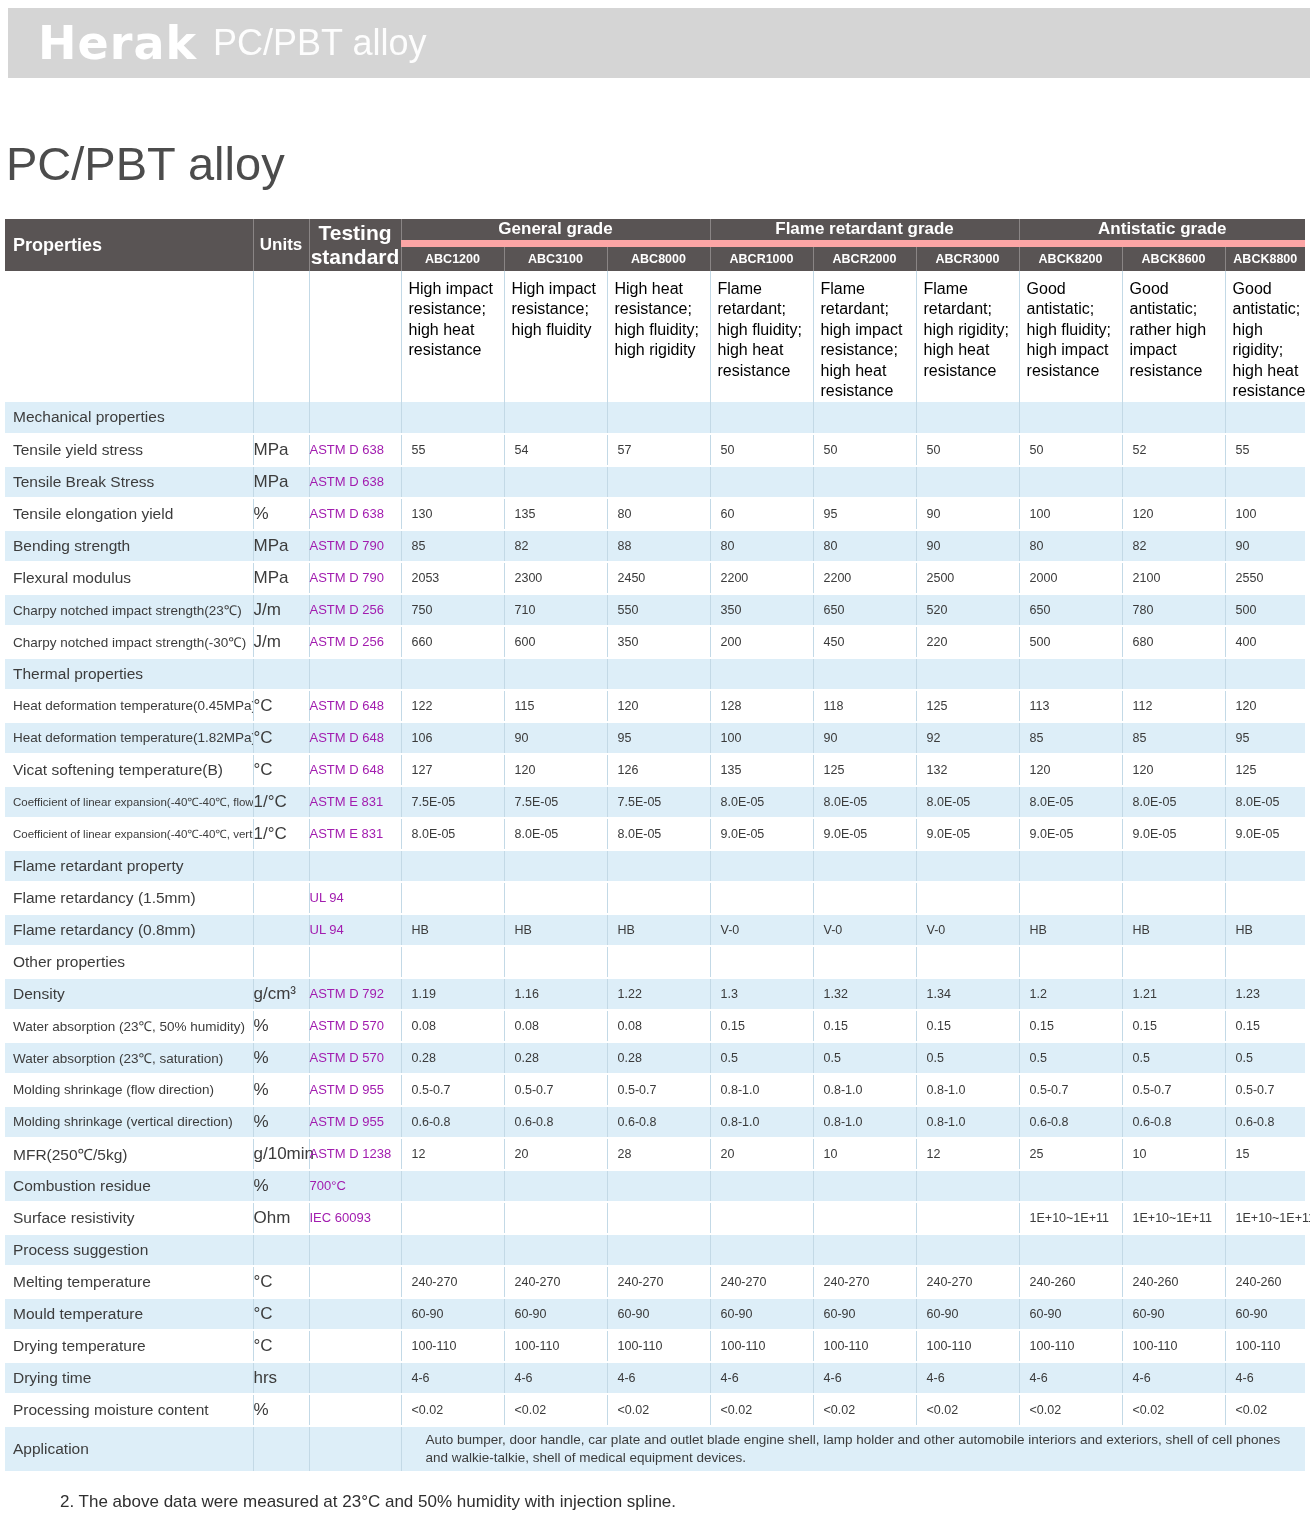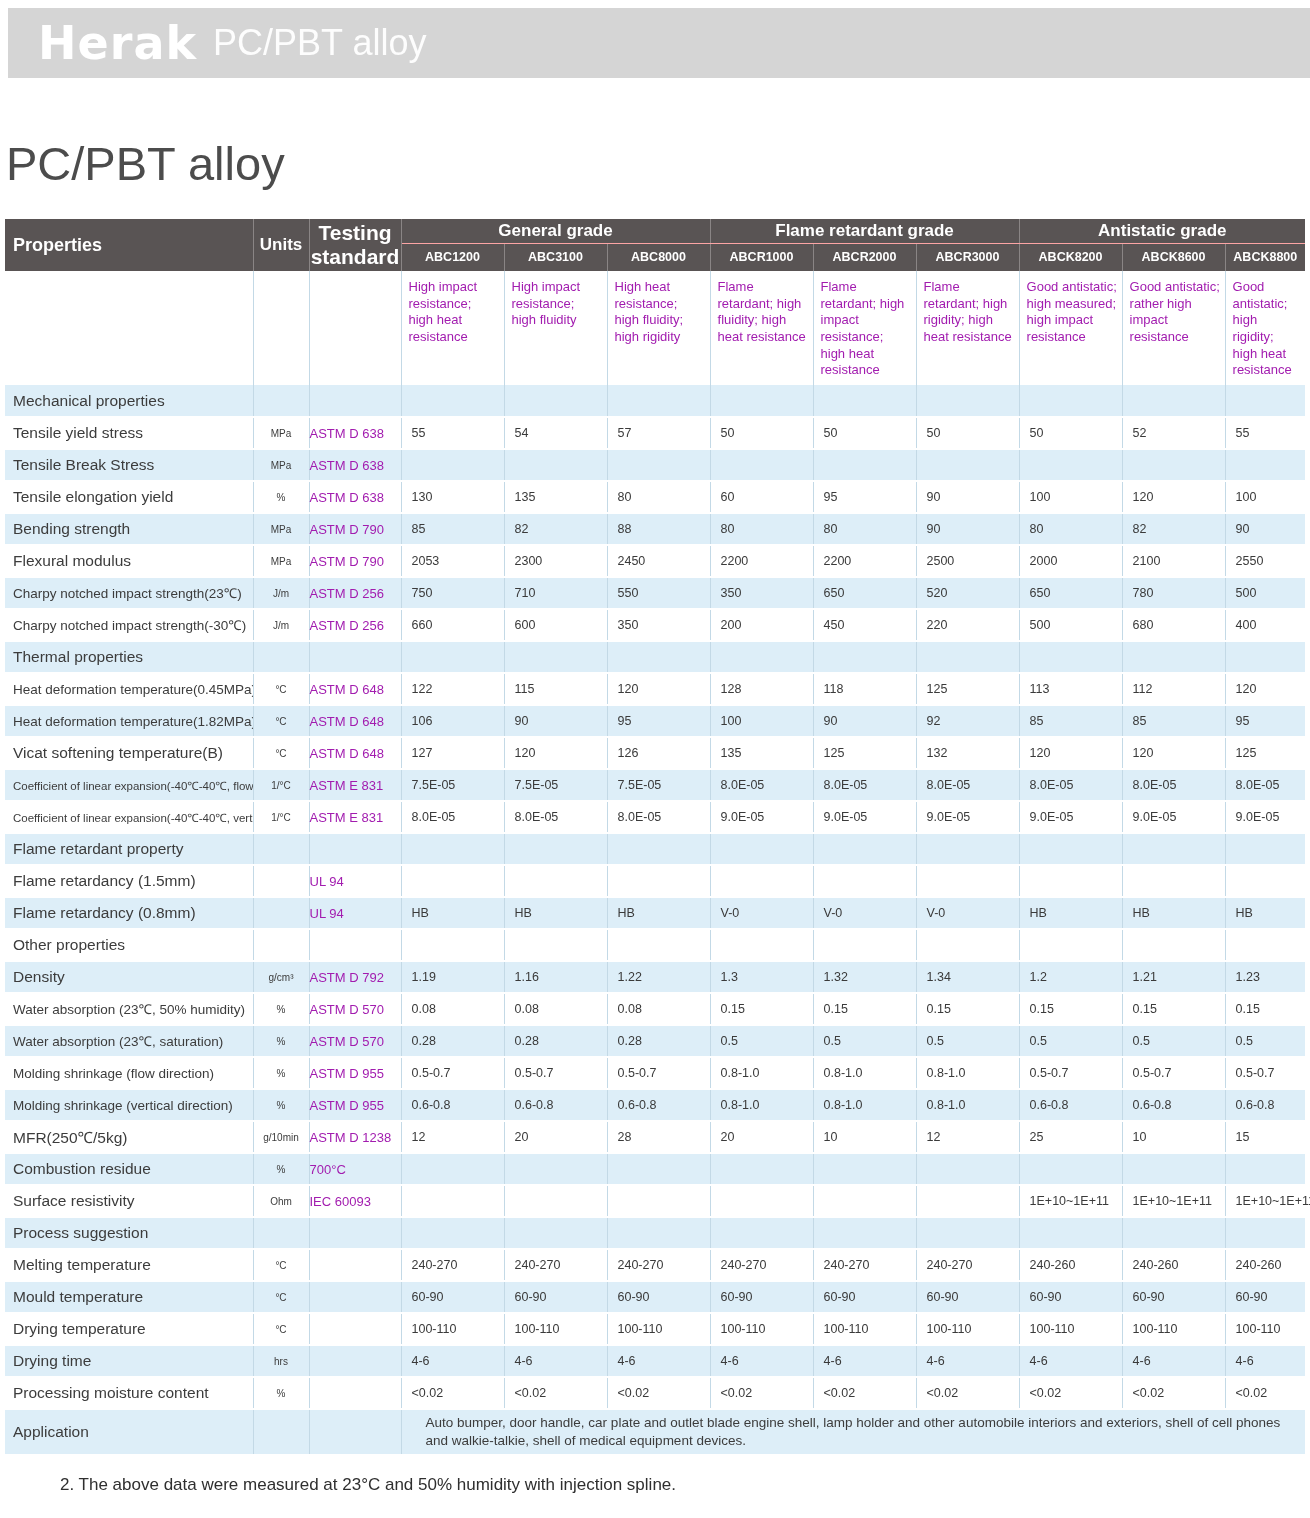--- a/index.html
+++ b/index.html
@@ -57,33 +57,33 @@
     font-weight: bold;
   }
   thead th:last-child { border-right: none; }
   tr.group-row { height: 24px; }
   tr.grade-row { height: 28px; }
   th.h-prop {
     font-size: 18px; text-align: left; padding-left: 8px; vertical-align: middle;
   }
   th.h-units { font-size: 17px; vertical-align: middle; }
   th.h-test { font-size: 21px; vertical-align: middle; line-height: 1.15; }
-  th.h-group { font-size: 17px; border-bottom: 1px solid #fca5a5; }
+  th.h-group { font-size: 17px; border-bottom: 7px solid #fca5a5; }
   th.h-grade { font-size: 12.5px; margin-left: 24px; }
 
   tr.desc-row { height: 114px; }
   tr.desc-row td {
     background: #ffffff;
     border-right: 1px solid #c3d9e6;
     vertical-align: top;
     text-align: left;
     padding: 8px 4px 0 7px;
-    font-size: 13px;
+    font-size: 16px;
     line-height: 1.28;
-    color: #a21caf;
+    color: #000000;
   }
   tr.desc-row td:last-child { border-right: none; }
 
   tbody tr { height: 32px; }
   tbody td {
     border-right: 1px solid #c3d9e6;
     border-bottom: 2px solid #ffffff;
     background: #ffffff;
     vertical-align: middle;
   }
@@ -91,21 +91,21 @@
   tbody tr:nth-child(odd) td { background: #ddeef8; }
 
   td.prop-cell {
     text-align: left; padding-left: 8px;
     font-size: 15.5px; color: #3c3c3c;
     white-space: nowrap; overflow: hidden;
   }
   td.prop-cell.sm { font-size: 13.5px; }
   td.prop-cell.xs { font-size: 11.5px; }
   td.section-cell { font-size: 15.5px; }
-  td.units-cell { text-align: center; font-size: 10px; color: #3c3c3c; }
+  td.units-cell { font-size: 17px; color: #3c3c3c; }
   td.testing-cell { text-align: left; padding-left: 0; font-size: 13px; white-space: nowrap; color: #a21caf; }
   td.value-cell { text-align: left; padding-left: 10px; font-size: 12.5px; color: #3a3a3a; white-space: nowrap; }
   tr.app-row { height: 46px; }
   td.app-text {
     text-align: left; padding-left: 24px;
     font-size: 13.5px; line-height: 1.35; color: #3c3c3c;
   }
   .notes {
     margin: 16px 0 0 8px;
     font-size: 17px;
@@ -163,21 +163,21 @@
       <tr class="desc-row">
         <td></td>
         <td></td>
         <td></td>
         <td>High impact resistance; high heat resistance</td>
         <td>High impact resistance; high fluidity</td>
         <td>High heat resistance; high fluidity; high rigidity</td>
         <td>Flame retardant; high fluidity; high heat resistance</td>
         <td>Flame retardant; high impact resistance; high heat resistance</td>
         <td>Flame retardant; high rigidity; high heat resistance</td>
-        <td>Good antistatic; high measured; high impact resistance</td>
+        <td>Good antistatic; high fluidity; high impact resistance</td>
         <td>Good antistatic; rather high impact resistance</td>
         <td>Good antistatic; high rigidity; high heat resistance</td>
       </tr>
     </thead>
     <tbody>
         <tr>
           <td class="prop-cell section-cell">Mechanical properties</td>
           <td class="units-cell"></td>
           <td class="testing-cell"></td>
           <td class="value-cell"></td>

